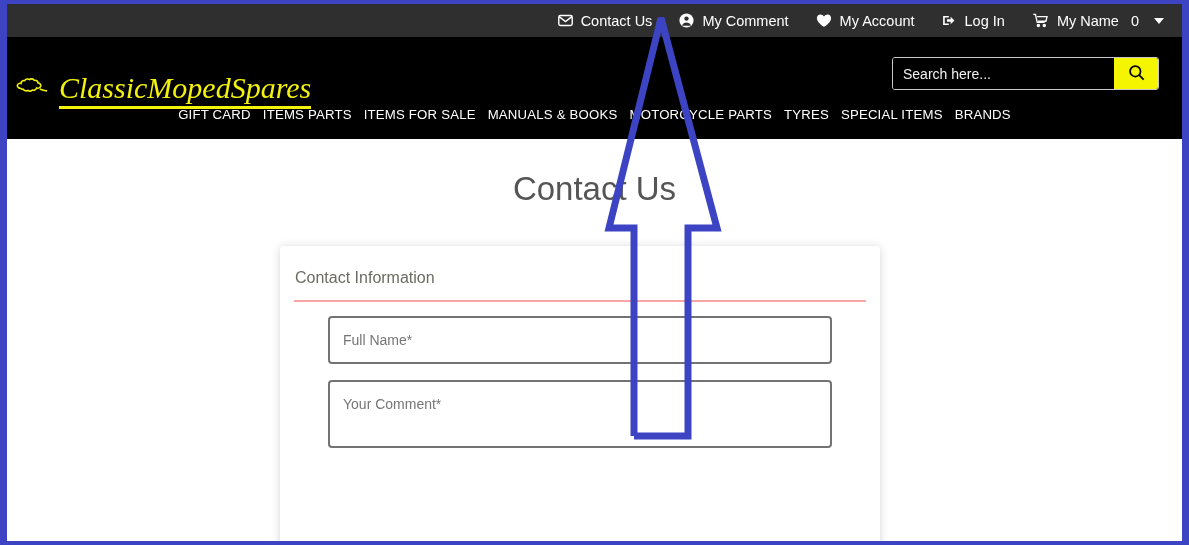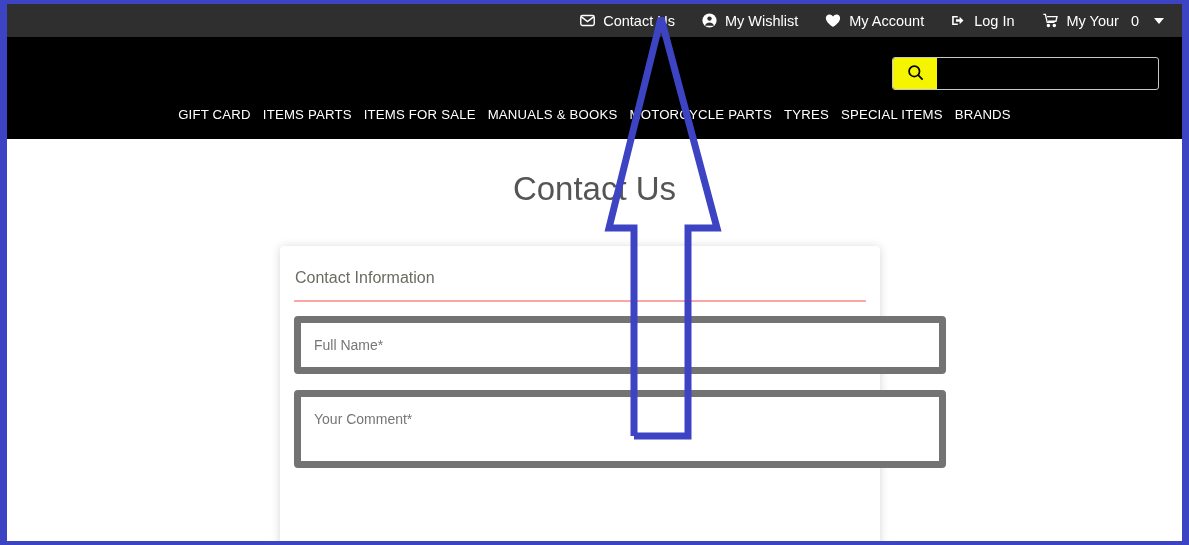--- a/index.html
+++ b/index.html
@@ -178,23 +178,23 @@
     padding: 16px 14px 20px 14px;
   }
   .card-heading {
     font-size: 16px;
     color: #6b6b62;
     padding: 7px 1px 13px 1px;
     border-bottom: 2px solid #fca5a5;
     margin-bottom: 14px;
   }
   .field {
-    width: 652px;
+    width: 504px;
     margin: 0 auto 16px auto;
-    border: 7px solid #737373;
+    border: 2px solid #737373;
     border-radius: 4px;
     background: #ffffff;
   }
   .field input, .field textarea {
     width: 100%;
     border: none;
     outline: none;
     background: transparent;
     font-family: "Liberation Sans", sans-serif;
     font-size: 14px;
@@ -237,21 +237,21 @@
       </div>
 
       <div class="top-link">
         <span class="ico">
           <svg width="17" height="17" viewBox="0 0 24 24">
             <circle cx="12" cy="12" r="10" fill="#ffffff"></circle>
             <circle cx="12" cy="9.3" r="3.1" fill="#2f2f2f"></circle>
             <path d="M5.6 19.4c1.1-3.1 3.6-4.6 6.4-4.6s5.3 1.5 6.4 4.6z" fill="#2f2f2f"></path>
           </svg>
         </span>
-        <span>My Wishlist</span>
+        <span>My Comment</span>
       </div>
 
       <div class="top-link">
         <span class="ico">
           <svg width="18" height="17" viewBox="0 0 24 24">
             <path fill="#ffffff" d="M12 21s-8.2-5.1-9.7-10.2C1.1 6.8 3.6 3.6 7 3.6c2 0 3.8 1.1 5 2.9 1.2-1.8 3-2.9 5-2.9 3.4 0 5.9 3.2 4.7 7.2C20.2 15.9 12 21 12 21z"></path>
           </svg>
         </span>
         <span>My Account</span>
       </div>
@@ -268,31 +268,41 @@
 
       <div class="top-link">
         <span class="ico">
           <svg width="19" height="17" viewBox="0 0 24 24" fill="none" stroke="#ffffff" stroke-width="1.9">
             <path d="M1.8 3.4h3l2.6 11.2h10.2"></path>
             <path d="M7.2 6.6h14l-1.5 6.4H8.6"></path>
             <circle cx="9" cy="19" r="1.5" fill="#ffffff"></circle>
             <circle cx="17.4" cy="19" r="1.5" fill="#ffffff"></circle>
           </svg>
         </span>
-        <span>My Your</span>
+        <span>My Name</span>
         <span class="cart-count">0</span>
         <span class="caret"></span>
       </div>
 
     </div>
 
     <div id="headerband">
 
+      <div id="logo">
+        <span class="mark">
+          <svg width="42" height="22" viewBox="0 0 42 22" fill="none" stroke="#f2f20d" stroke-width="1.6">
+            <path d="M6 11.5c-2.4-.2-4-1.6-3.6-3.3.3-1.4 2-2.2 3.6-1.8.2-1.8 1.8-3 3.7-2.8.9-1.6 3.1-2.1 4.8-1 1.4-1.2 3.7-.9 4.7.7 1.9-.4 3.7.8 3.9 2.6 1.8.1 3 1.6 2.6 3.2-.4 1.6-2.3 2.5-4.1 2-.5 1.6-2.4 2.5-4.2 2-1.1 1.3-3.2 1.4-4.5.2-1.5 1-3.6.5-4.4-1-1.3.3-2.6-.3-2.5-1.3z"></path>
+            <path d="M24.8 11.9c2.2.9 4.8 1.6 7.4 2.1"></path>
+          </svg>
+        </span>
+        <span class="wordmark">ClassicMopedSpares</span>
+      </div>
 
       <div id="searchwrap">
+        <input id="searchinput" type="text" placeholder="Search here..." style="">
         <button id="searchbtn">
           <span>
             <svg width="19" height="19" viewBox="0 0 24 24" fill="none" stroke="#000000" stroke-width="2.2">
               <circle cx="10.5" cy="10.5" r="6.6"></circle>
               <path d="M15.4 15.4L21 21"></path>
             </svg>
           </span>
         </button>
       </div>
 

